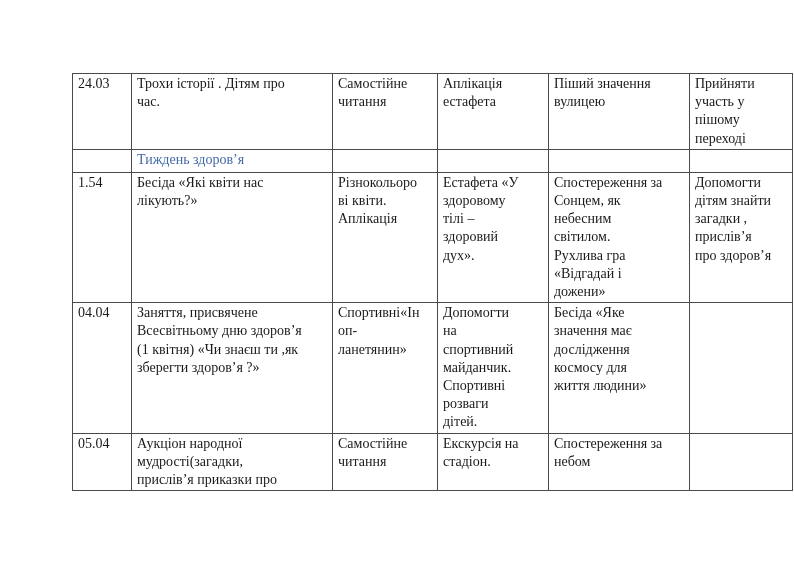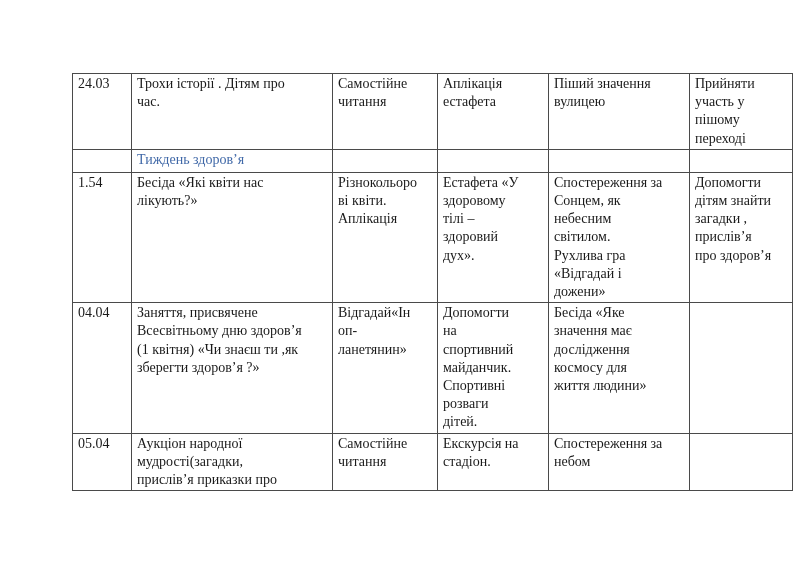--- a/index.html
+++ b/index.html
@@ -109,21 +109,21 @@
 загадки ,
 прислів’я
 про здоров’я</td>
         </tr>
         <tr class="row-3">
           <td>04.04</td>
           <td>Заняття, присвячене
 Всесвітньому дню здоров’я
 (1 квітня) «Чи знаєш ти ,як
 зберегти здоров’я ?»</td>
-          <td>Відгадай«Ін
+          <td>Спортивні«Ін
 оп-
 ланетянин»</td>
           <td>Допомогти
 на
 спортивний
 майданчик.
 Спортивні
 розваги
 дітей.</td>
           <td>Бесіда «Яке

